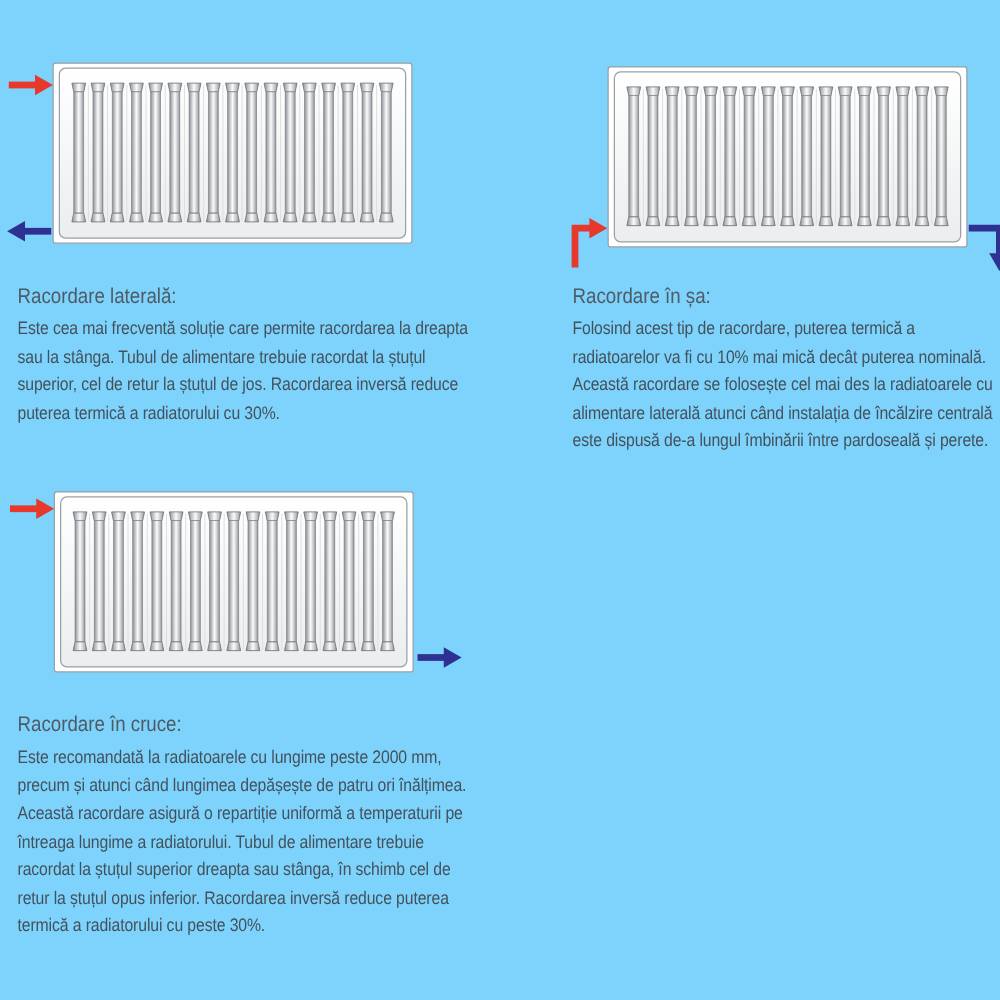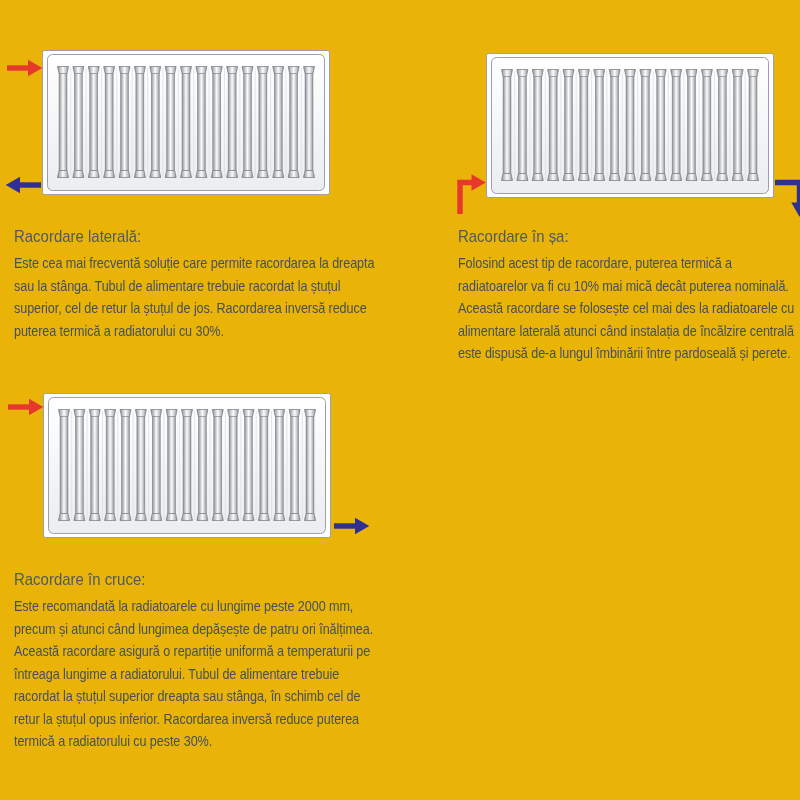--- a/index.html
+++ b/index.html
@@ -1,19 +1,19 @@
 <!DOCTYPE html>
 <html style="--supply: #e6392c; --return: #2e3192; --heading-text: #4e5a64; --body-text: #44515b; --rad-outline: #9aa0a6;"><head>
 <meta charset="utf-8">
 <style>
   html,body{margin:0;padding:0;background:#ffffff;}
   #stage{
     position:relative;
     width:800px;height:800px;
-    background:#eab308;
+    background:#7dd3fc;
     font-family:"Liberation Sans", sans-serif;
     overflow:hidden;
   }
   .radiator{position:absolute;width:288px;height:145px;}
   .radiator svg.rad-svg{position:absolute;left:0;top:0;overflow:visible;}
   .arrow{position:absolute;overflow:visible;}
   .heading{
     position:absolute;
     margin:0;
     font-size:17px;

